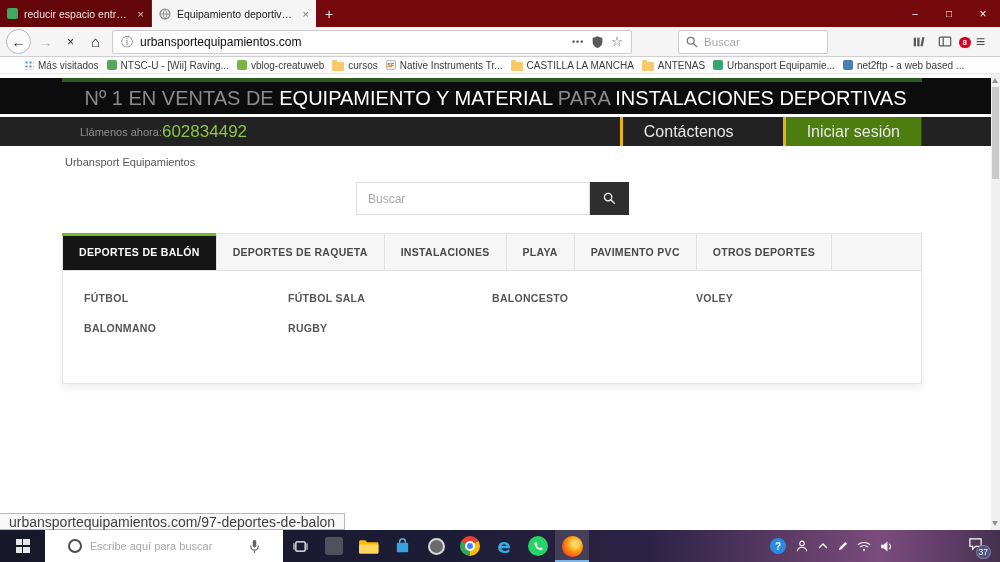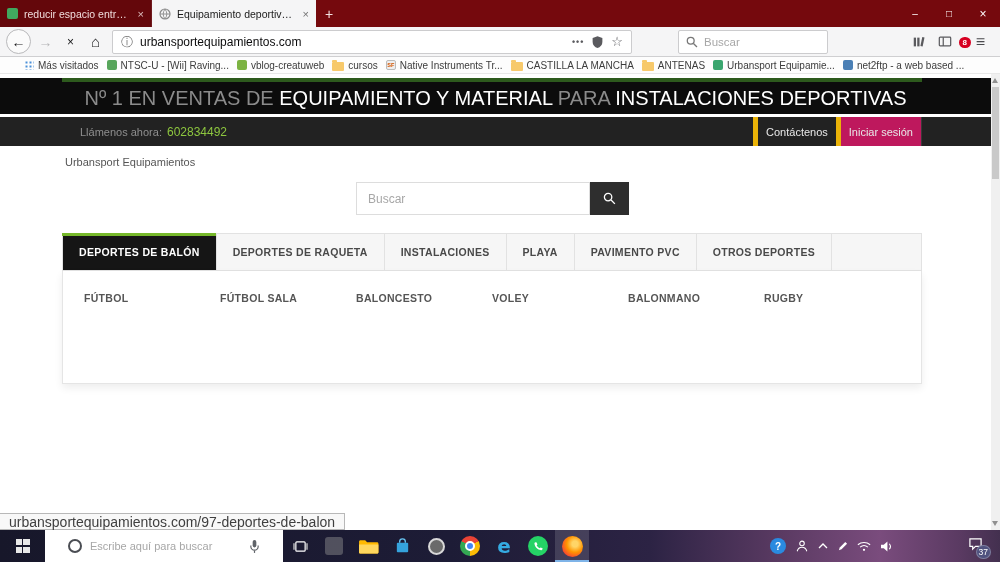--- a/index.html
+++ b/index.html
@@ -51,35 +51,35 @@
   .folder:before { content:""; position:absolute; top:-2px; left:0; width:5px; height:2px; background:#f7c96b; border-radius:1px 1px 0 0; }
 
   
   .viewport { position:absolute; top:74px; left:0; width:991px; height:456px; background:#fff; overflow:hidden; }
   .banner { position:absolute; top:4px; left:0; width:991px; height:36px; background:#0c0c0c; }
   .banner-strip { position:absolute; top:0; left:62px; width:860px; height:4px; background:#2d5a1d; }
   .banner-text { position:absolute; top:5px; left:0; width:991px; height:31px; display:flex; align-items:center; justify-content:center; font-size:20px; color:#fff; white-space:pre; }
   .banner-text .muted { color:#8b8b8b; }
   .topbar { position:absolute; top:43px; left:0; width:991px; height:29px; background:#222; display:flex; align-items:center; }
   .call { margin-left:80px; font-size:11px; color:#8f8f8f; }
-  .phone { color:#8dc63f; margin-left:5px; font-size:12px; }
+  .phone { color:#8dc63f; font-size:17px; }
   .topbar-buttons { position:absolute; right:69px; top:0; height:29px; display:flex; }
-  .tb-btn { display:flex; align-items:center; padding:0 8px; font-size:11px; color:#e8e8e8; border-left:5px solid #eab308; }
-  .tb-btn.login { background:#be185d; border-right:1px solid #3a3a3a; }
+  .tb-btn { display:flex; align-items:center; padding:0 21px; font-size:16px; color:#e8e8e8; border-left:3px solid #eab308; }
+  .tb-btn.login { background:#4d7c0f; border-right:1px solid #3a3a3a;margin-left:28px; }
   .site-logo { position:absolute; left:65px; top:82px; font-size:11px; color:#555; }
   .page-search { position:absolute; left:356px; top:108px; display:flex; }
   .page-search input { width:234px; height:33px; border:1px solid #ddd; padding:0 11px; font:12px "Liberation Sans",sans-serif; color:#333; outline:0; }
   .page-search button { width:39px; height:33px; background:#2e2e2e; border:0; display:flex; align-items:center; justify-content:center; cursor:pointer; }
 
   .menu { position:absolute; left:62px; top:159px; width:860px; height:38px; background:#f6f6f6; border:1px solid #e2e2e2; display:flex; }
   .menu-item { display:flex; align-items:center; padding:0 16px; font-size:10.5px; font-weight:bold; color:#494949; border-right:1px solid #e2e2e2; letter-spacing:.3px; position:relative; }
   .menu-item.active { background:#151515; color:#fff; }
   .menu-item.active:before { content:""; position:absolute; top:-1px; left:-1px; right:0; height:3px; background:#76b82a; }
 
-  .dropdown { position:absolute; left:62px; top:197px; width:860px; height:113px; background:#fff; border:1px solid #e5e5e5; border-top:0; box-shadow:0 4px 8px rgba(0,0,0,0.07); padding:21px; display:grid; grid-template-columns:repeat(6,1fr); align-content:start; row-gap:18px; }
+  .dropdown { position:absolute; left:62px; top:197px; width:860px; height:113px; background:#fff; border:1px solid #e5e5e5; border-top:0; box-shadow:0 4px 8px rgba(0,0,0,0.07); padding:21px; display:grid; grid-template-columns:repeat(4,1fr); align-content:start; row-gap:18px; }
   .dd-item { font-size:10.5px; font-weight:bold; color:#555; letter-spacing:.3px; }
 
   .status-panel { position:absolute; left:0; top:439px; height:17px; background:#f8f8f8; border:1px solid #b8b8b8; border-left:0; display:flex; align-items:center; padding:0 9px; font-size:14px; color:#3f3f3f; }
 
   
   .scrollbar { position:absolute; left:991px; top:74px; width:9px; height:456px; background:#f0f0f0; }
   .scroll-thumb { position:absolute; left:1px; top:13px; width:7px; height:92px; background:#c9c9c9; }
   .scroll-arrow { position:absolute; left:1px; width:0; height:0; border-left:3.5px solid transparent; border-right:3.5px solid transparent; }
   .scroll-arrow.up { top:4px; border-bottom:5px solid #909090; }
   .scroll-arrow.down { bottom:4px; border-top:5px solid #909090; }

